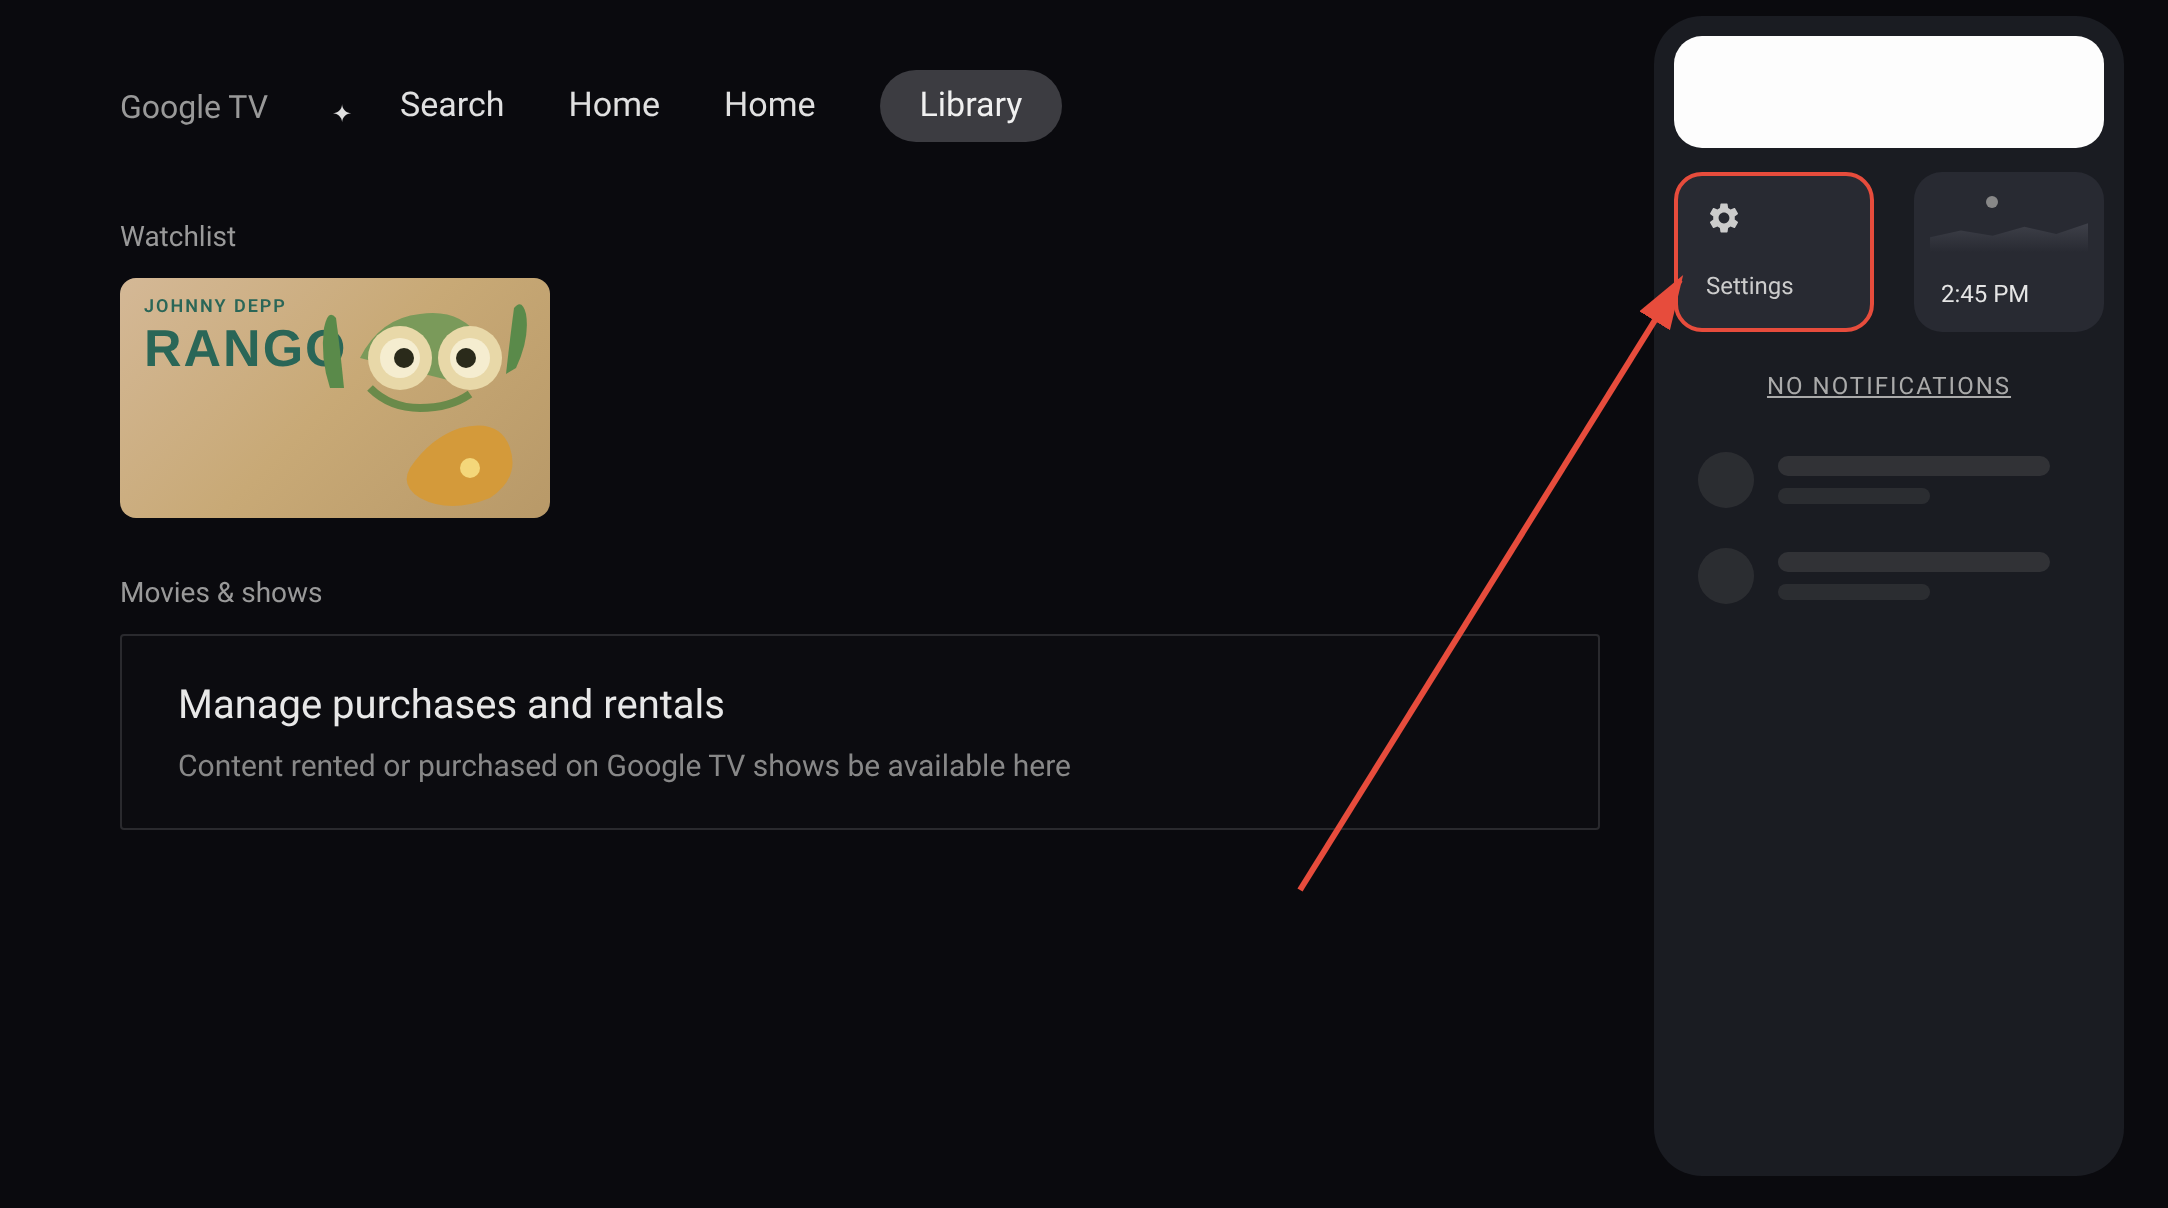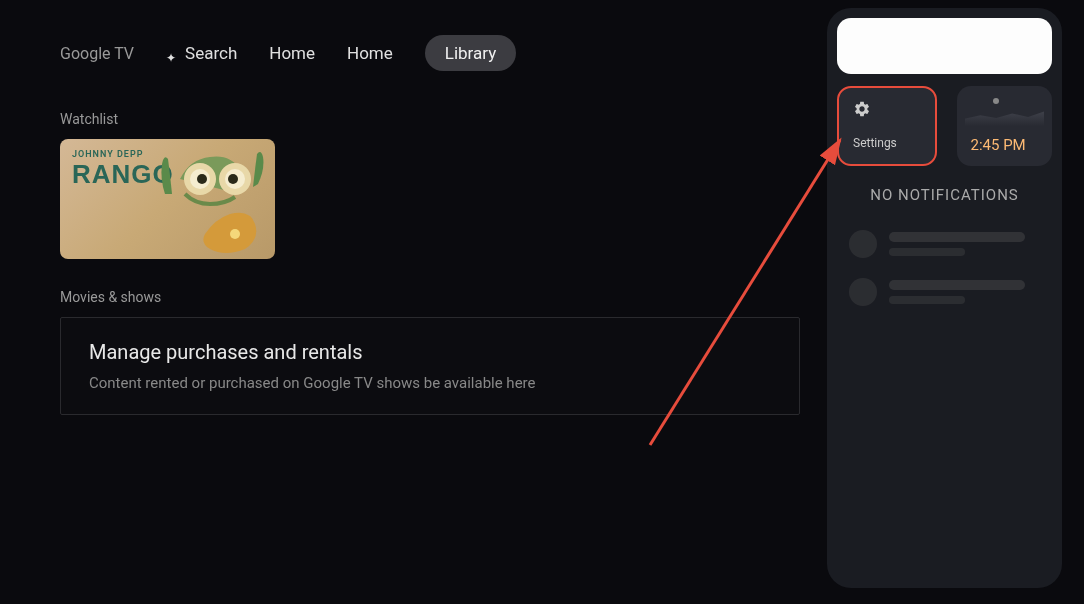--- a/index.html
+++ b/index.html
@@ -27,21 +27,21 @@
     .brand {
       color: #999;
       font-size: 16px;
       font-weight: 400;
     }
     .nav-item {
       color: #e0e0e0;
       font-size: 17px;
       display: flex;
       align-items: center;
-      gap: 5px;
+      gap: 20px;
       cursor: pointer;
     }
     .nav-item.active {
       background: #3c3c41;
       padding: 8px 20px;
       border-radius: 24px;
       color: #f0f0f0;
     }
     .assistant-icon {
       width: 14px;
@@ -174,29 +174,30 @@
     .mountain-shape {
       position: absolute;
       bottom: 0;
       left: 0;
       right: 0;
       height: 18px;
       background: linear-gradient(180deg, #44464f 0%, #282a32 100%);
       clip-path: polygon(0 100%, 0 60%, 20% 40%, 40% 55%, 60% 30%, 80% 50%, 100% 20%, 100% 100%);
     }
     .time-text {
-      color: #fdba74;
-      font-size: 15px;
+      color: #e5e5e5;
+      font-size: 12px;
     }
     .no-notif {
       color: #aaa;
-      font-size: 15px;
+      font-size: 12px;
       text-align: center;
       letter-spacing: 1px;
       margin-bottom: 16px;
+      text-decoration: underline;
     }
     .notif-placeholder {
       display: flex;
       align-items: center;
       gap: 12px;
       padding: 10px 12px;
       opacity: 0.3;
     }
     .notif-avatar {
       width: 28px;

